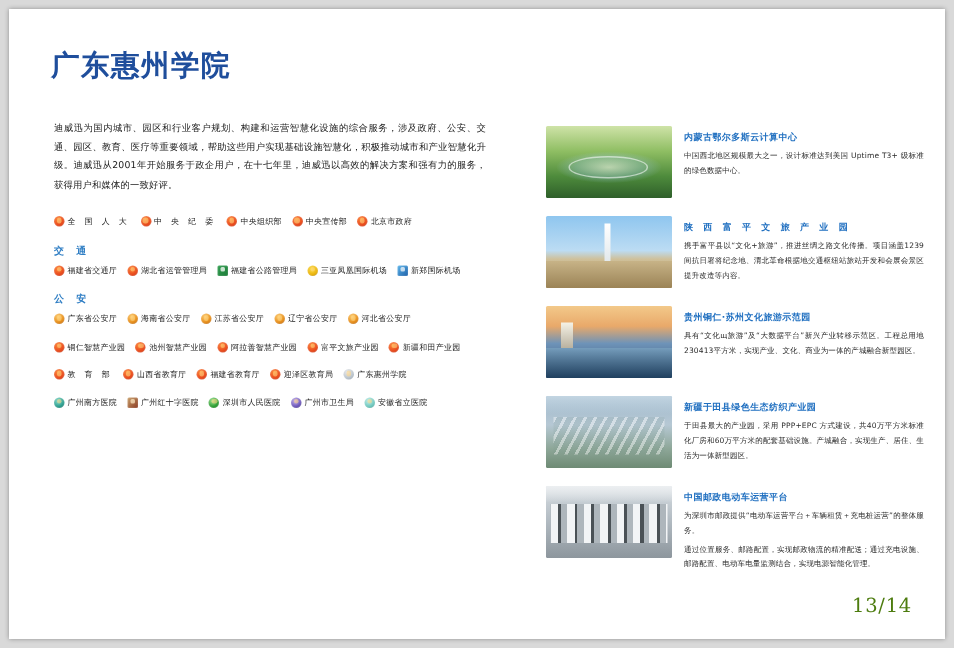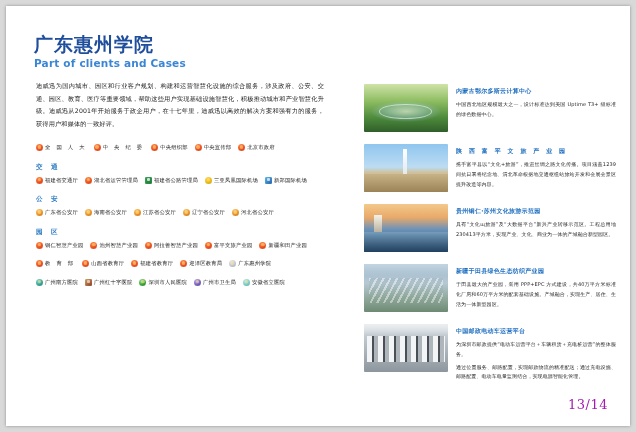--- a/index.html
+++ b/index.html
@@ -251,33 +251,32 @@
     content:"";position:absolute;left:0;top:0;width:100%;height:22%;
     background: linear-gradient(180deg,#eceff1 0%, rgba(236,239,241,0) 100%);
   }
 
   
   .page-num {
     position: absolute;
     right: 22px;
     bottom: 14px;
     font-size: 13px;
-    color: #a21caf;
+    color: #4d7c0f;
     font-family: "DejaVu Serif", "Liberation Serif", serif;
     letter-spacing: 0.5px;
   }
 </style>
 </head>
 <body>
 
 <div class="page">
 
   <div class="header">
     <div class="title-cn">广东惠州学院</div>
-    <div class="title-en">Part of clients and Cases</div>
   </div>
 
   <div class="intro">迪威迅为国内城市、园区和行业客户规划、构建和运营智慧化设施的综合服务，涉及政府、公安、交通、园区、教育、医疗等重要领域，帮助这些用户实现基础设施智慧化，积极推动城市和产业智慧化升级。迪威迅从2001年开始服务于政企用户，在十七年里，迪威迅以高效的解决方案和强有力的服务，获得用户和媒体的一致好评。</div>
 
   <div class="clients">
       <div class="cat">
         <div class="cat-row">
           <div class="client">
             <span class="emblem"></span>
             <span class="client-name spaced">全 国 人 大</span>
@@ -344,21 +343,20 @@
             <span class="emblem police"></span>
             <span class="client-name">辽宁省公安厅</span>
           </div>
           <div class="client">
             <span class="emblem police"></span>
             <span class="client-name">河北省公安厅</span>
           </div>
         </div>
       </div>
       <div class="cat">
-        <div class="cat-label">园 区</div>
         <div class="cat-row">
           <div class="client">
             <span class="emblem"></span>
             <span class="client-name">铜仁智慧产业园</span>
           </div>
           <div class="client">
             <span class="emblem"></span>
             <span class="client-name">池州智慧产业园</span>
           </div>
           <div class="client">

